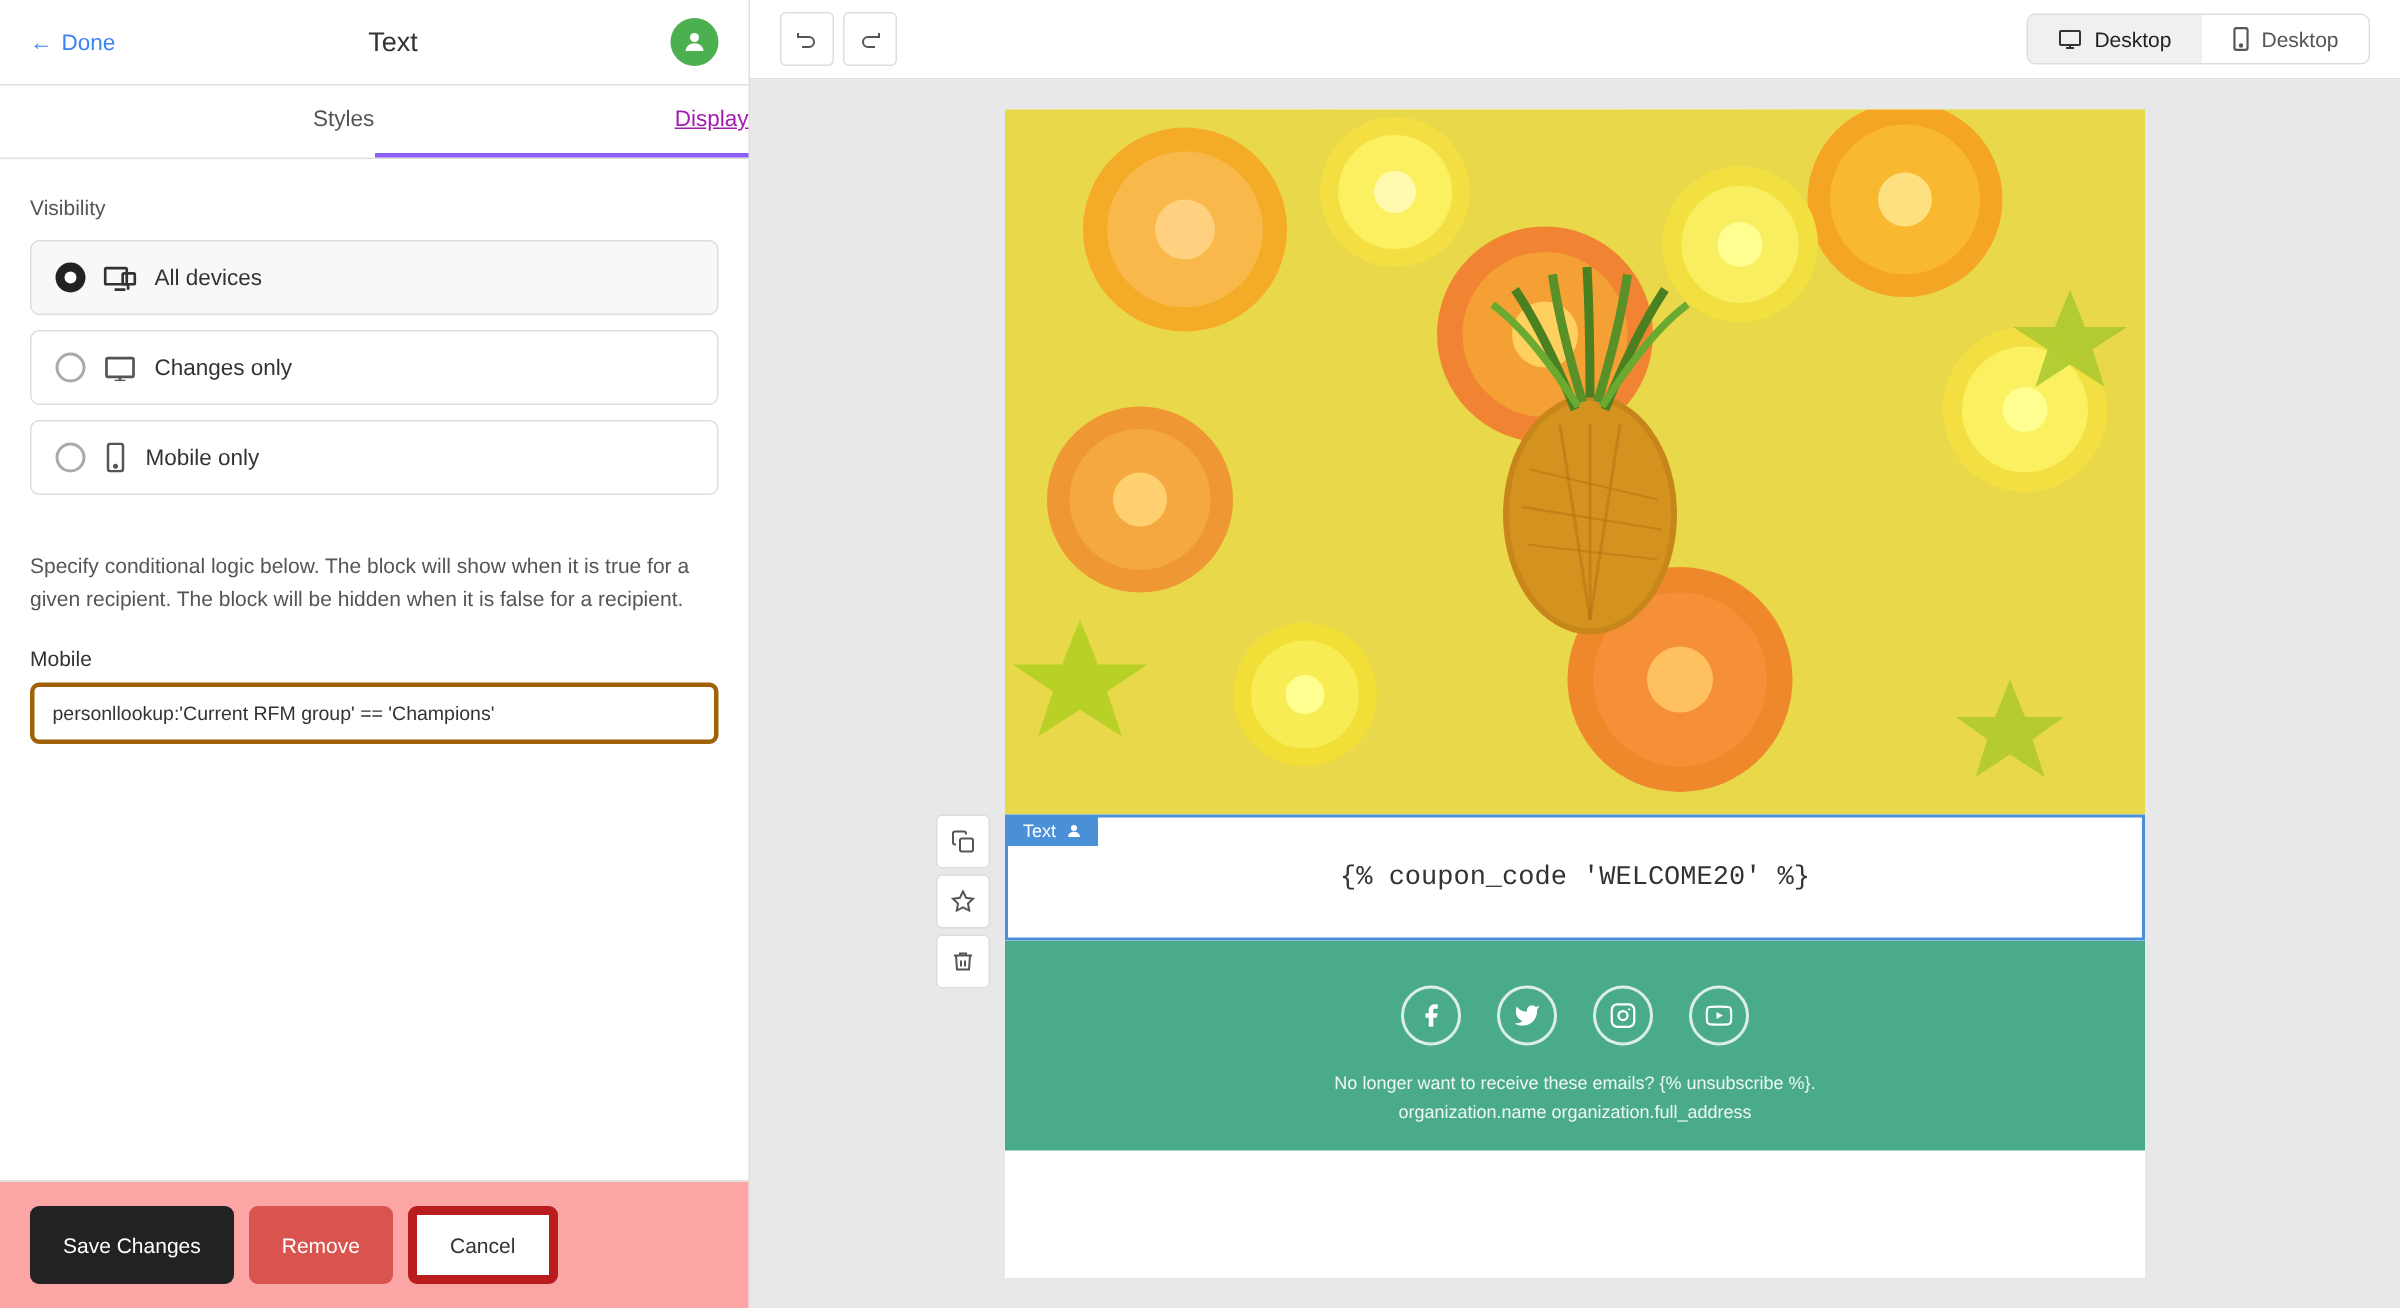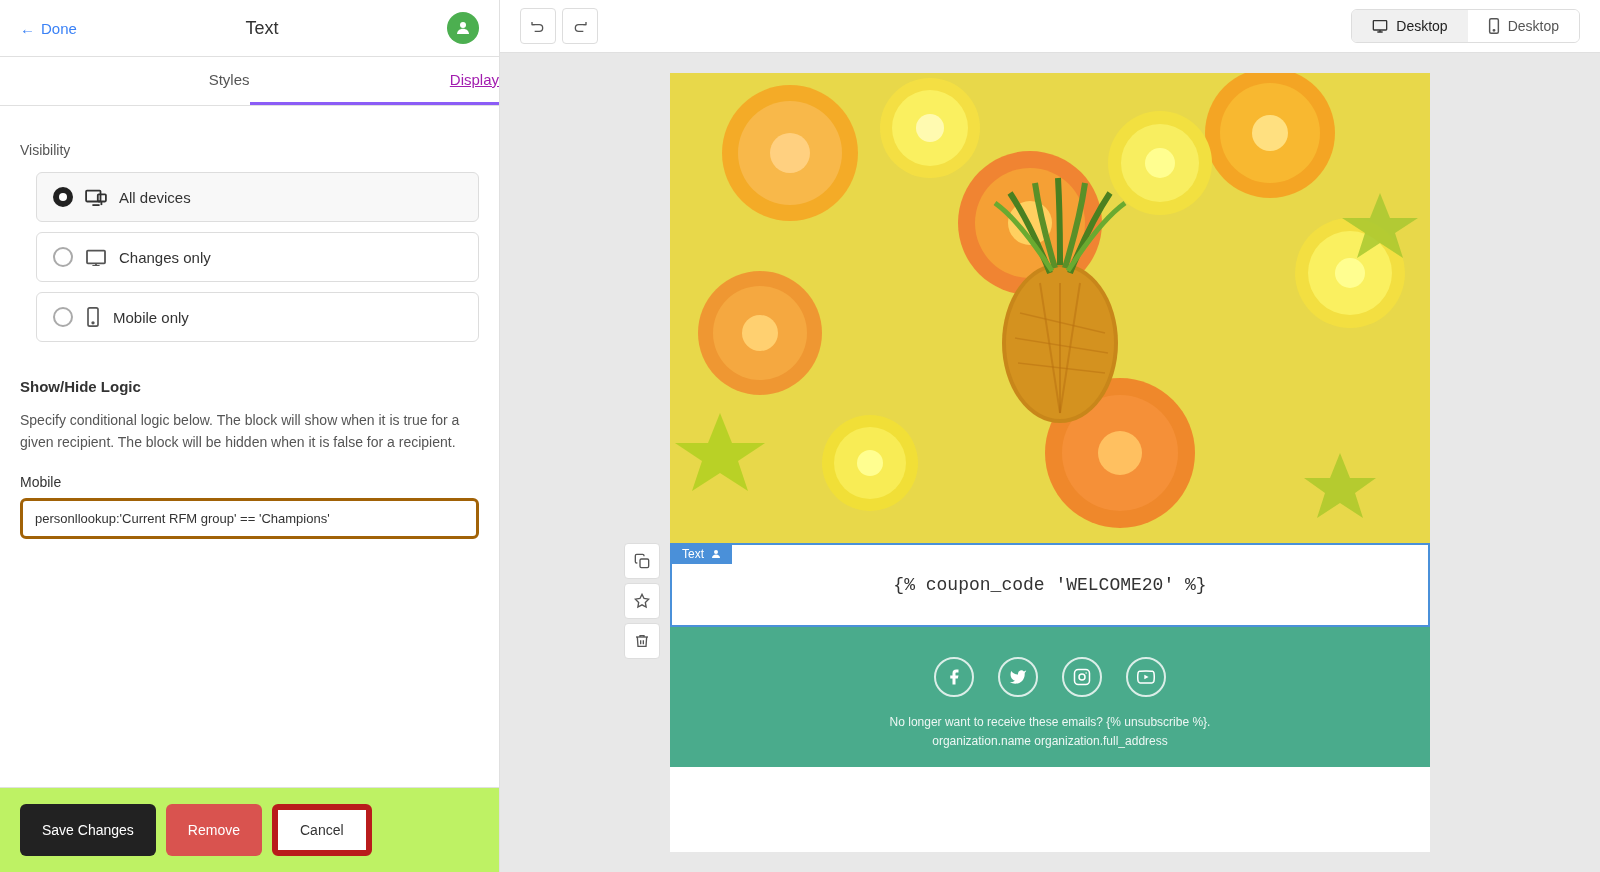--- a/index.html
+++ b/index.html
@@ -76,41 +76,39 @@
     .panel-body {
       flex: 1;
       padding: 24px 20px;
       overflow-y: auto;
     }
 
     .section-label {
       font-size: 14px;
       color: #555;
       margin-bottom: 14px;
-      margin-top: 12px;
     }
 
     .visibility-options {
       display: flex;
       flex-direction: column;
       gap: 10px;
       margin-bottom: 36px;
     }
 
     .radio-option {
       display: flex;
       align-items: center;
       gap: 12px;
       padding: 14px 16px;
       border: 1px solid #ddd;
       border-radius: 6px;
       cursor: pointer;
       font-size: 15px;
       color: #333;
-      margin-left: 16px;
     }
 
     .radio-option.selected {
       background: #f8f8f8;
     }
 
     .radio-circle {
       width: 20px;
       height: 20px;
       border-radius: 50%;
@@ -163,21 +161,21 @@
       font-size: 13px;
       color: #333;
       margin-bottom: 20px;
     }
 
     .panel-footer {
       padding: 16px 20px;
       border-top: 1px solid #e0e0e0;
       display: flex;
       gap: 10px;
-      background: #bef264;
+      background: #fca5a5;
     }
 
     .btn-save {
       background: #222;
       color: white;
       border: none;
       padding: 12px 22px;
       border-radius: 6px;
       font-size: 14px;
       font-weight: 500;
@@ -437,21 +435,20 @@
         <div class="radio-circle"></div>
         <svg width="16" height="20" viewBox="0 0 16 24" fill="none" stroke="#555" stroke-width="2">
           <rect x="2" y="1" width="12" height="22" rx="2"></rect>
           <circle cx="8" cy="19" r="1" fill="#555"></circle>
         </svg>
         <span>Mobile only</span>
       </div>
     </div>
 
     
-    <div class="show-hide-title">Show/Hide Logic</div>
 
     <div class="logic-description">Specify conditional logic below. The block will show when it is true for a given recipient. The block will be hidden when it is false for a recipient.</div>
 
     <div class="logic-label">Mobile</div>
     <input class="logic-input" type="text" value="personllookup:'Current RFM group' == 'Champions'" style="">
   </div>
 
   <div class="panel-footer">
     <button class="btn-save">Save Changes</button>
     <button class="btn-remove">Remove</button>

